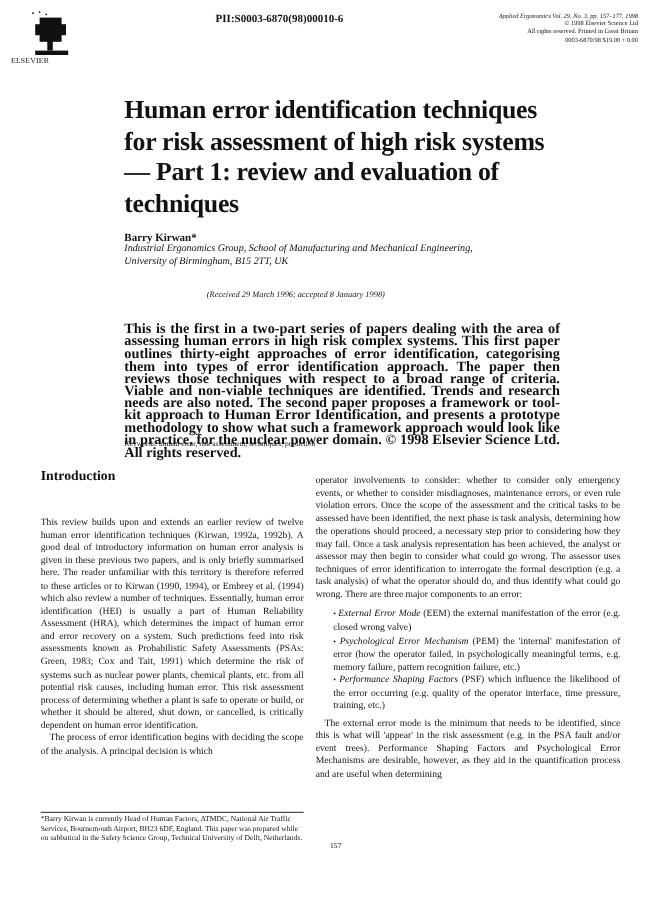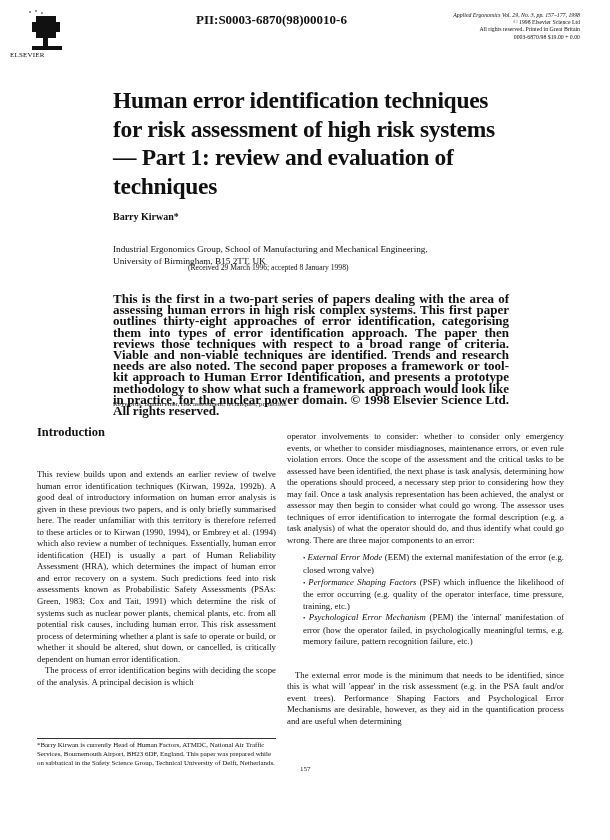--- a/index.html
+++ b/index.html
@@ -3,36 +3,36 @@
 <meta charset="utf-8">
 <style>
   html, body { margin: 0; padding: 0; background: #ffffff; }
   body {
     width: 610px; height: 840px; position: relative; overflow: hidden;
     font-family: "Liberation Serif", "DejaVu Serif", serif; color: #111;
   }
   .abs { position: absolute; }
   .logo { left: 26px; top: 10px; width: 40px; height: 52px; }
   .logo-text { left: 10px; top: 51px; font-size: 7px; letter-spacing: 0.2px; font-family: "Liberation Serif", serif; }
-  .pii { left: 196px; top: 12px; font-size: 13px; font-weight: bold; font-family: "Liberation Serif", serif; }
+  .pii { left: 196px; top: 12px; font-size: 10px; font-weight: bold; font-family: "Liberation Serif", serif; }
   .journal { right: 30px; top: 12px; text-align: right; font-size: 5.8px; line-height: 7.2px; }
   .journal .jn { font-style: italic; }
   .title { left: 113px; top: 86px; width: 400px; font-size: 23.5px; font-weight: bold; line-height: 28.5px; letter-spacing: -0.3px; }
   .author { left: 113px; top: 211px; font-size: 10px; font-weight: bold; }
-  .affil { left: 113px; top: 244px; font-size: 9.2px; line-height: 11.5px; }
-  .received { left: 188px; top: 263px; font-size: 7.6px; }
+  .affil { left: 113px; top: 220px; font-size: 9.2px; font-style: italic; line-height: 11.5px; }
+  .received { left: 188px; top: 263px; font-size: 7.6px; font-style: italic; }
   .abstract { left: 113px; top: 293px; width: 396px; font-size: 13px; font-weight: bold; line-height: 11.2px; text-align: justify; }
   .keywords { left: 113px; top: 400px; font-size: 6.8px; }
   .intro-head { left: 37px; top: 425px; font-size: 12.5px; font-weight: bold; }
   .col { font-size: 8.75px; line-height: 11.55px; text-align: justify; }
   .col-left { left: 37px; top: 469px; width: 239px; }
   .col-right { left: 287px; top: 431px; width: 277px; }
   .col p { margin: 0; }
   .col .indent { text-indent: 8px; }
-  .col .gap { margin-top: 22px; }
+  .col .gap { margin-top: 4px; }
   .col ul { list-style: none; padding: 0; margin: 6px 0 0 16px; }
   .col li::before { content: "\2022  "; font-size: 7px; }
   .rule { left: 37px; top: 738px; width: 239px; border-top: 1px solid #333; }
   .footnote { left: 37px; top: 741px; width: 239px; font-size: 6.9px; line-height: 8.8px; }
   .pagenum { left: 300px; top: 765px; font-size: 7px; }
 </style>
 </head>
 <body>
 
 <div class="abs logo">
@@ -69,21 +69,21 @@
 
 <div class="abs col col-left">
   <p>This review builds upon and extends an earlier review of twelve human error identification techniques (Kirwan, 1992a, 1992b). A good deal of introductory information on human error analysis is given in these previous two papers, and is only briefly summarised here. The reader unfamiliar with this territory is therefore referred to these articles or to Kirwan (1990, 1994), or Embrey et al. (1994) which also review a number of techniques. Essentially, human error identification (HEI) is usually a part of Human Reliability Assessment (HRA), which determines the impact of human error and error recovery on a system. Such predictions feed into risk assessments known as Probabilistic Safety Assessments (PSAs: Green, 1983; Cox and Tait, 1991) which determine the risk of systems such as nuclear power plants, chemical plants, etc. from all potential risk causes, including human error. This risk assessment process of determining whether a plant is safe to operate or build, or whether it should be altered, shut down, or cancelled, is critically dependent on human error identification.</p>
   <p class="indent">The process of error identification begins with deciding the scope of the analysis. A principal decision is which</p>
 </div>
 
 <div class="abs col col-right">
   <p>operator involvements to consider: whether to consider only emergency events, or whether to consider misdiagnoses, maintenance errors, or even rule violation errors. Once the scope of the assessment and the critical tasks to be assessed have been identified, the next phase is task analysis, determining how the operations should proceed, a necessary step prior to considering how they may fail. Once a task analysis representation has been achieved, the analyst or assessor may then begin to consider what could go wrong. The assessor uses techniques of error identification to interrogate the formal description (e.g. a task analysis) of what the operator should do, and thus identify what could go wrong. There are three major components to an error:</p>
   <ul>
     <li><i>External Error Mode</i><span> (EEM) the external manifestation of the error (e.g. closed wrong valve)</span></li>
+    <li><i>Psychological Error Mechanism</i><span> (PEM) the 'internal' manifestation of error (how the operator failed, in psychologically meaningful terms, e.g. memory failure, pattern recognition failure, etc.)</span></li>
     <li><i>Performance Shaping Factors</i><span> (PSF) which influence the likelihood of the error occurring (e.g. quality of the operator interface, time pressure, training, etc.)</span></li>
-    <li><i>Psychological Error Mechanism</i><span> (PEM) the 'internal' manifestation of error (how the operator failed, in psychologically meaningful terms, e.g. memory failure, pattern recognition failure, etc.)</span></li>
   </ul>
   <p class="indent gap">The external error mode is the minimum that needs to be identified, since this is what will 'appear' in the risk assessment (e.g. in the PSA fault and/or event trees). Performance Shaping Factors and Psychological Error Mechanisms are desirable, however, as they aid in the quantification process and are useful when determining</p>
 </div>
 
 <div class="abs rule"></div>
 <div class="abs footnote">*Barry Kirwan is currently Head of Human Factors, ATMDC, National Air Traffic Services, Bournemouth Airport, BH23 6DF, England. This paper was prepared while on sabbatical in the Safety Science Group, Technical University of Delft, Netherlands.</div>
 <div class="abs pagenum">157</div>
 
 </body></html>

